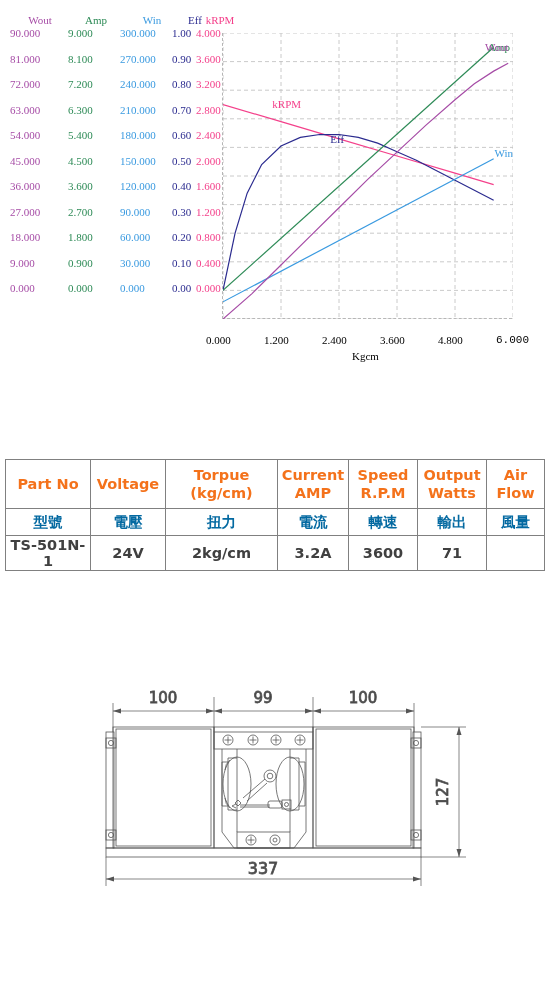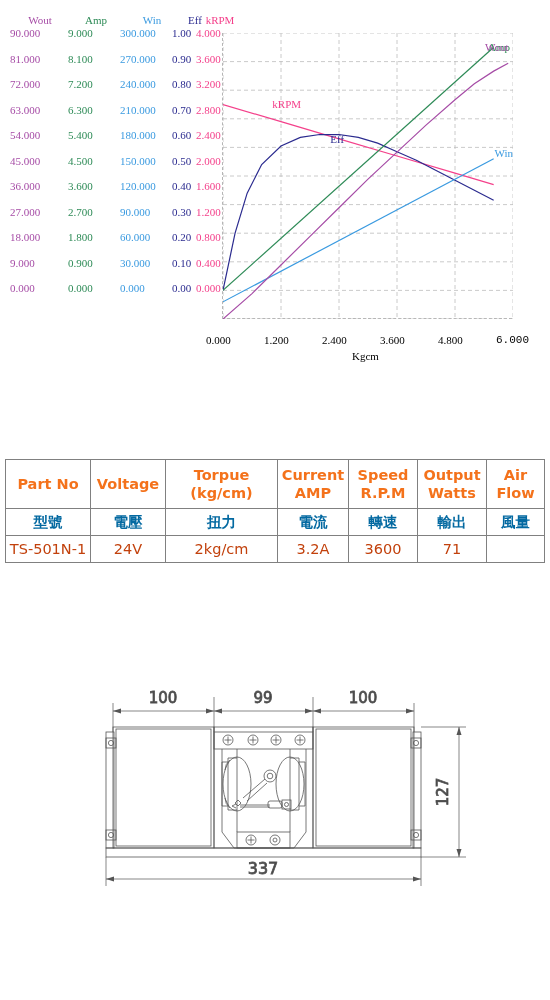--- a/index.html
+++ b/index.html
@@ -32,21 +32,21 @@
     font-family:"DejaVu Sans", sans-serif;
   }
   #spec-table td{
     border:1px solid #808080;
     text-align:center;
     vertical-align:middle;
     padding:1px 2px;
   }
   .th-en{color:#f4721b;font-size:14.5px;font-weight:600;line-height:1.25;height:46px;}
   .th-cn{color:#0369a1;font-size:14.5px;font-weight:700;height:24px;font-family:"DejaVu Sans", sans-serif;}
-  .td-val{color:#c2410c;font-size:14.5px;font-weight:400;height:24px;}
+  .td-val{color:#404040;font-size:14.5px;font-weight:700;height:24px;}
 
   
   #drawing{position:absolute;left:0;top:670px;width:550px;height:230px;}
   #drawing text{font-family:"DejaVu Sans", sans-serif;fill:#444;}
 </style>
 </head>
 <body>
 
 <div id="chart-section">
 

